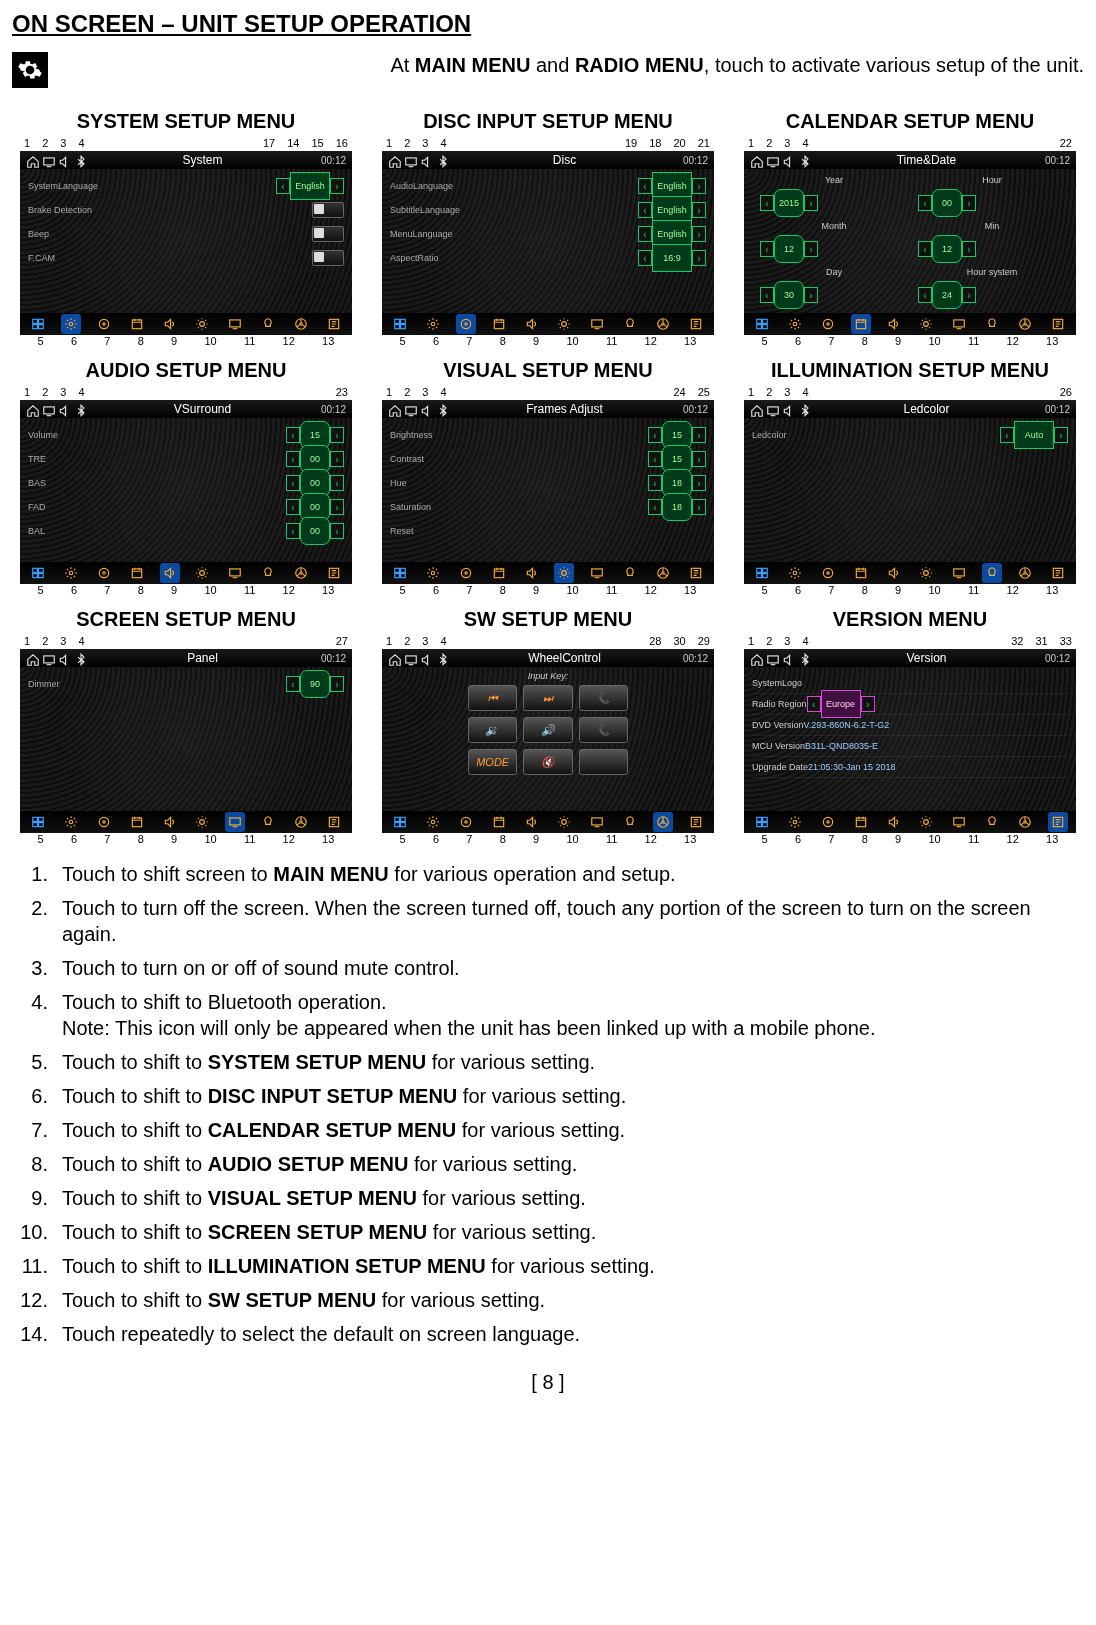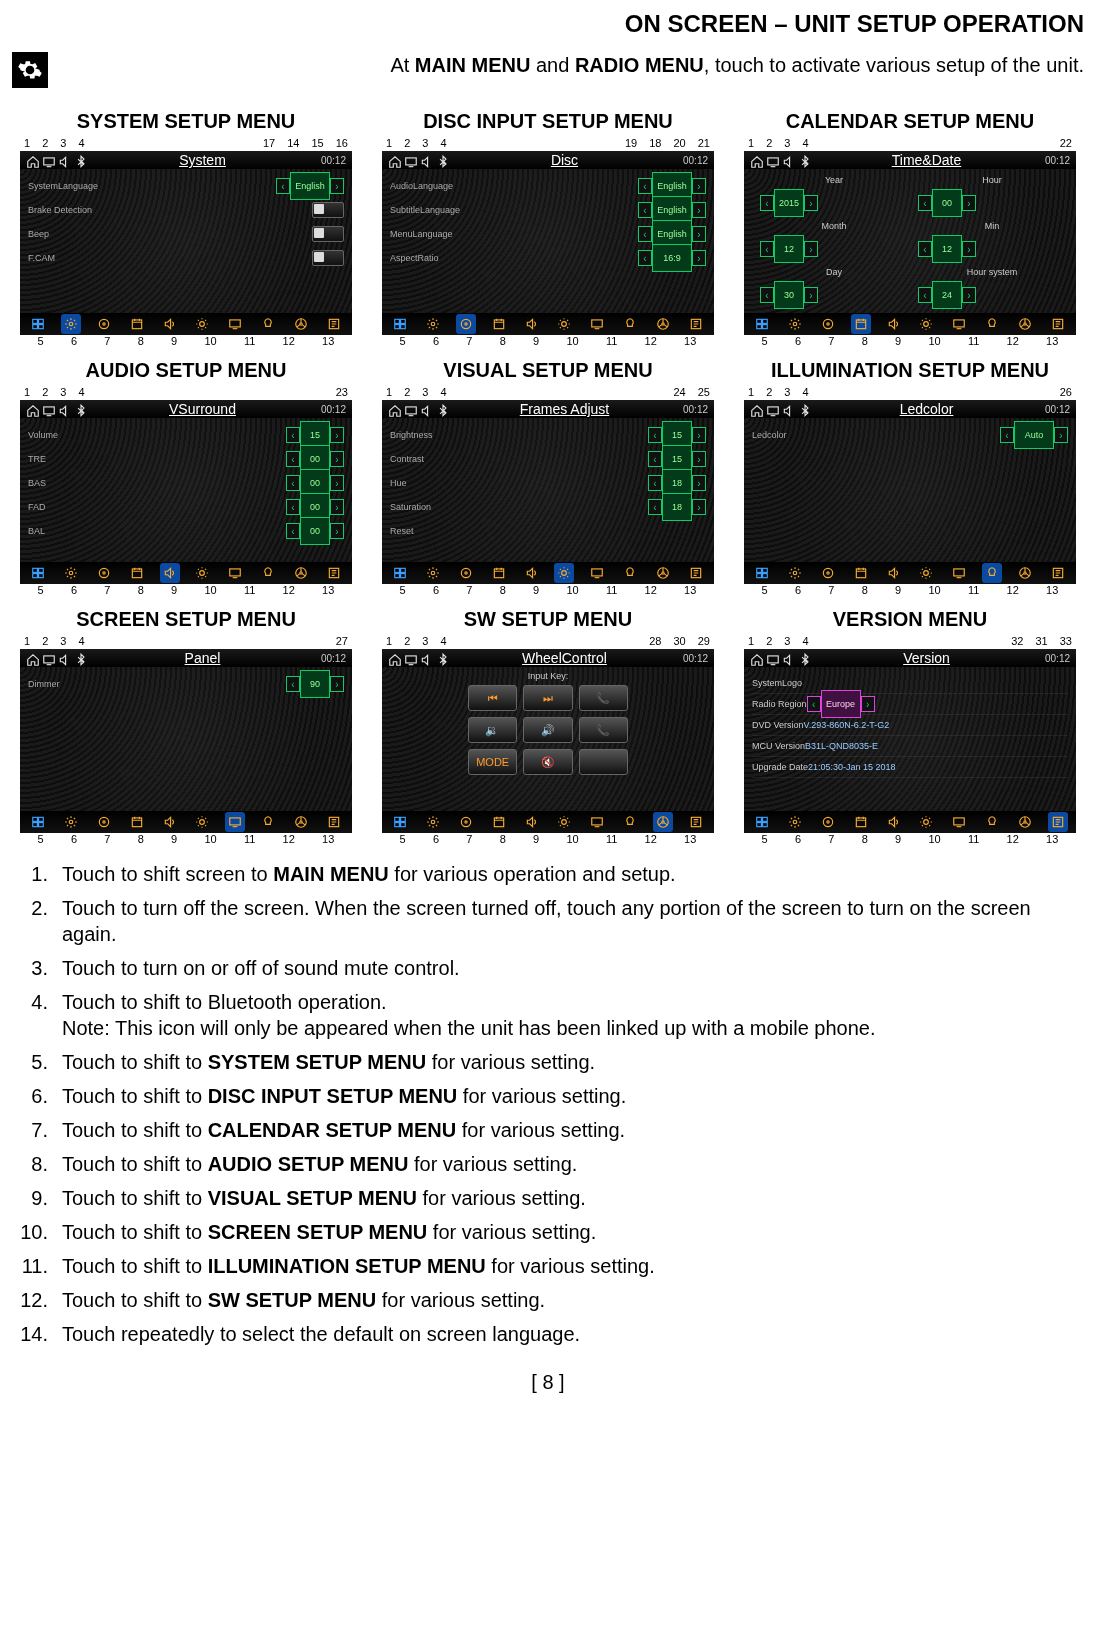--- a/index.html
+++ b/index.html
@@ -6,22 +6,22 @@
     font-family: Arial, Helvetica, sans-serif;
     font-size: 18px;
     color: #000;
     margin: 0;
     padding: 10px 12px 30px 12px;
     width: 1072px;
   }
   h1 {
     font-size: 24px;
     font-weight: bold;
-    margin: 0 0 14px 6px;
-    text-align: right;
+    text-decoration: underline;
+    margin: 0 0 14px 0;
   }
   .intro-row {
     display: flex;
     align-items: flex-start;
     gap: 12px;
     margin-bottom: 18px;
   }
   .gear-icon {
     width: 36px;
     height: 36px;
@@ -80,21 +80,21 @@
     background: linear-gradient(#1a1a1a,#000);
     display: flex;
     align-items: center;
     color: #ccc;
     font-size: 10px;
     padding: 0 6px;
     gap: 6px;
   }
   .topbar .ticon { width: 10px; height: 10px; color:#ddd; }
   .topbar .spacer { flex: 1; }
-  .topbar .title { color:#fff; font-size:14px;text-decoration:underline; }
+  .topbar .title { color:#fff; font-size:12px; }
   .topbar .clock { font-size:10px;text-align:right; }
   .body-area {
     position: absolute;
     top: 32px;
     left: 0;
     right: 0;
     bottom: 36px;
     background:
       radial-gradient(circle at center, rgba(80,80,80,0.15), transparent 70%),
       repeating-radial-gradient(circle at 0 0, #0d0d0d 0 2px, #1a1a1a 2px 5px);
@@ -137,34 +137,34 @@
     border: 1px solid #1c6;
     background: #033a1a;
     color: #9f9;
     font-size: 9px;
     display: flex;
     align-items: center;
     justify-content: center;
     padding: 0 4px;
     box-sizing: border-box;
   }
-  .valuebox.num .val { min-width: 30px; }
+  .valuebox.num .val { min-width: 30px; border-radius: 7px; }
   .togglebox {
     width: 30px; height: 14px; border:1px solid #666; border-radius:2px;
     background: linear-gradient(#333,#111);
     position: relative;
   }
   .togglebox::after {
     content:""; position:absolute; top:1px; left:1px; width:10px; height:10px;
     background:#ddd; border-radius:1px;
   }
   .body-area.cal { display:flex; gap:10px; padding:6px 10px 2px 16px; }
   .calcol { display:flex; flex-direction:column; gap:10px; flex:1; }
   .calhdr { color:#ccc; font-size:9px; text-align:center; }
-  .body-area.sw { display:flex; flex-direction:column; align-items:center; gap:4px; padding:4px; }
+  .body-area.sw { display:flex; flex-direction:column; align-items:center; gap:4px; padding:4px;font-style:italic; }
   .sw-label { color:#ccc; font-size:9px; }
   .swgrid { display:grid; grid-template-columns:repeat(3,1fr); gap:6px; width:160px; }
   .swbtn {
     height:24px; background:linear-gradient(#555,#111); border:1px solid #666;
     border-radius:3px; display:flex; align-items:center; justify-content:center;
     color:#ff9a2e; font-size:11px;
   }
   .swbtn.phone { color:#3c3; }
   .body-area.ver .vrow {
     display:flex; justify-content:flex-start; align-items:center;

